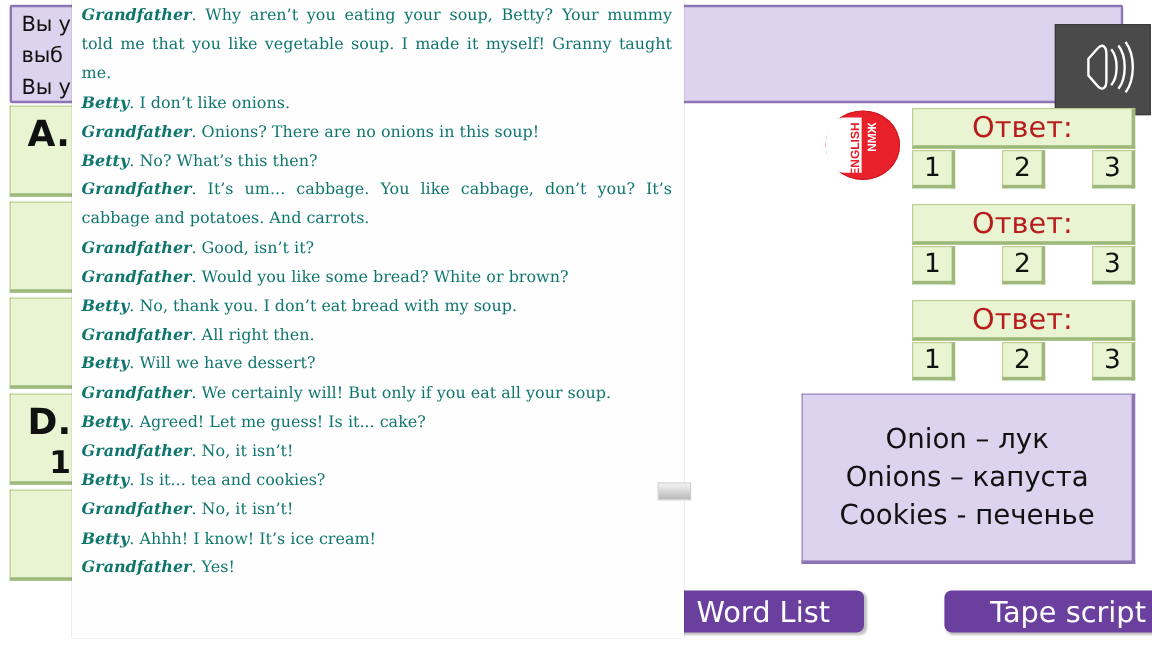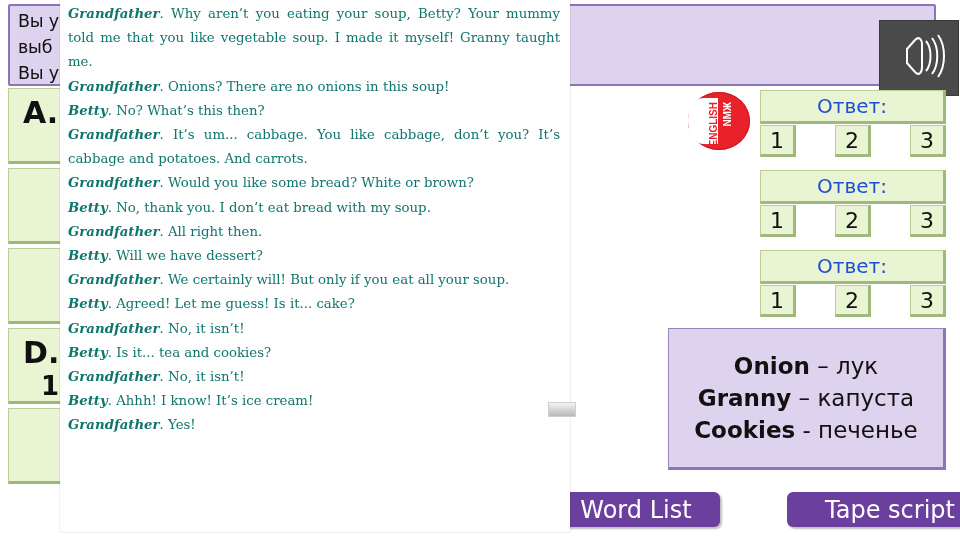--- a/index.html
+++ b/index.html
@@ -54,21 +54,21 @@
     white-space:pre-line;
   }
 
   
   .abox{position:absolute;left:760px;width:186px;}
   .ahead{
     height:34px;background:#e9f5d2;border:1px solid #b9cf93;
     border-bottom:3px solid #9fb87c;border-right:3px solid #9fb87c;
     box-sizing:border-box;
     display:flex;align-items:center;justify-content:center;
-    font-size:20px;color:#1d4ed8;font-family:"DejaVu Sans",sans-serif;
+    font-size:24px;color:#b91c1c;font-family:"DejaVu Sans",sans-serif;
   }
   .arow{display:flex;justify-content:space-between;margin-top:1px;}
   .achoice{
     width:36px;height:32px;background:#e9f5d2;
     border:1px solid #b9cf93;
     border-bottom:3px solid #9fb87c;border-right:3px solid #9fb87c;
     box-sizing:border-box;
     display:flex;align-items:center;justify-content:center;
     font-size:22px;color:#111;font-family:"DejaVu Sans",sans-serif;
     cursor:pointer;
@@ -77,21 +77,21 @@
   
   .vocab{
     position:absolute;left:668px;top:328px;width:278px;height:142px;
     background:#ddd3ee;border:1px solid #9a86bd;
     border-bottom:3px solid #8d74b5;border-right:3px solid #8d74b5;
     box-sizing:border-box;
     display:flex;flex-direction:column;align-items:center;justify-content:center;
     font-family:"DejaVu Sans",sans-serif;
   }
   .vrow{font-size:23px;line-height:32px;color:#111;white-space:nowrap;}
-  .vrow b{font-weight:bold;}
+  .vrow b{font-weight:normal;}
 
   
   .pbtn{
     position:absolute;height:35px;
     background:#6b3f9e;border-radius:6px;
     box-shadow:2px 2px 2px rgba(0,0,0,.25);
     display:flex;align-items:center;justify-content:center;
     color:#fff;font-size:24px;font-family:"DejaVu Sans",sans-serif;
     cursor:pointer;
   }
@@ -217,43 +217,45 @@
       <div class="achoice">2</div>
       <div class="achoice">3</div>
     </div>
   </div>
 
   <div class="vocab">
     <div class="vrow">
       <b>Onion</b><span> – </span><span>лук</span>
     </div>
     <div class="vrow">
-      <b>Granny</b><span> – </span><span>капуста</span>
+      <b>Onions</b><span> – </span><span>капуста</span>
     </div>
     <div class="vrow">
       <b>Cookies</b><span> - </span><span>печенье</span>
     </div>
   </div>
 
   <div class="pbtn" style="left:552px;top:492px;width:168px;">Word List</div>
   <div class="pbtn" style="left:740px;top:492px;width:206px;margin-left:47px;">Tape script</div>
 
   <div class="logo">
     <div class="logo-el"></div>
     <div class="logo-wh"></div>
     <div class="logo-t logo-en">ENGLISH</div>
     <div class="logo-t logo-ru">ЖМИ</div>
   </div>
 
   <div class="overlay">
     <div class="ts-body">
       <p class="ts-line"><i>Grandfather</i><span>. Why aren’t you eating your soup, Betty? Your mummy told me that you like vegetable soup. I made it myself! Granny taught me.</span></p>
+      <p class="ts-line"><i>Betty</i><span>. I don’t like onions.</span></p>
       <p class="ts-line"><i>Grandfather</i><span>. Onions? There are no onions in this soup!</span></p>
       <p class="ts-line"><i>Betty</i><span>. No? What’s this then?</span></p>
       <p class="ts-line"><i>Grandfather</i><span>. It’s um... cabbage. You like cabbage, don’t you? It’s cabbage and potatoes. And carrots.</span></p>
+      <p class="ts-line"><i>Grandfather</i><span>. Good, isn’t it?</span></p>
       <p class="ts-line"><i>Grandfather</i><span>. Would you like some bread? White or brown?</span></p>
       <p class="ts-line"><i>Betty</i><span>. No, thank you. I don’t eat bread with my soup.</span></p>
       <p class="ts-line"><i>Grandfather</i><span>. All right then.</span></p>
       <p class="ts-line"><i>Betty</i><span>. Will we have dessert?</span></p>
       <p class="ts-line"><i>Grandfather</i><span>. We certainly will! But only if you eat all your soup.</span></p>
       <p class="ts-line"><i>Betty</i><span>. Agreed! Let me guess! Is it... cake?</span></p>
       <p class="ts-line"><i>Grandfather</i><span>. No, it isn’t!</span></p>
       <p class="ts-line"><i>Betty</i><span>. Is it... tea and cookies?</span></p>
       <p class="ts-line"><i>Grandfather</i><span>. No, it isn’t!</span></p>
       <p class="ts-line"><i>Betty</i><span>. Ahhh! I know! It’s ice cream!</span></p>

